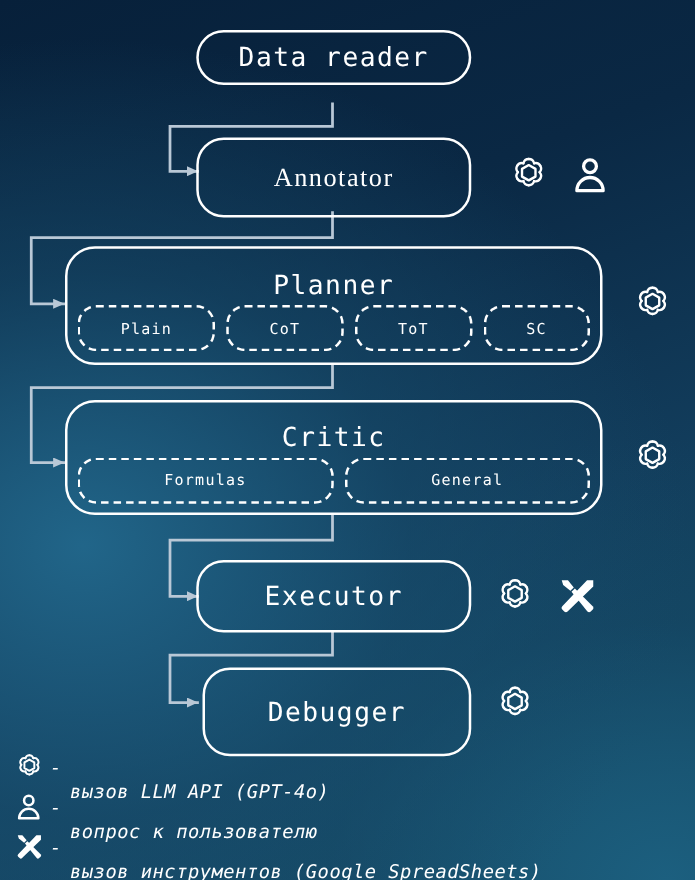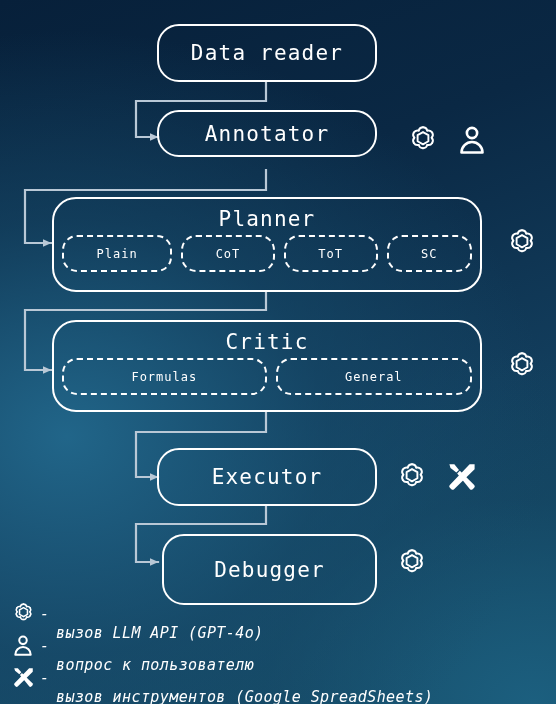--- a/index.html
+++ b/index.html
@@ -54,21 +54,21 @@
     letter-spacing: 1.2px;
     font-weight: 500;
     color: #ffffff;
     white-space: nowrap;
   }
 
   
   .node.group {
     border-radius: 24px;
     flex-direction: column;
-    justify-content: flex-start;
+    justify-content: center;
     padding-top: 8px;
   }
 
   .group-title {
     font-size: 21px;
     letter-spacing: 1.2px;
     color: #ffffff;
     margin-bottom: 4px;
     white-space: nowrap;
   }
@@ -165,25 +165,25 @@
       <path d="M266,170 L266,190 L25,190 L25,243 L51,243"></path>
 
       <path d="M266,292 L266,310 L25,310 L25,370 L51,370"></path>
 
       <path d="M266,412 L266,432 L136,432 L136,477 L158,477"></path>
 
       <path d="M266,506 L266,524 L136,524 L136,562 L158,562"></path>
     </g>
   </svg>
 
-  <div class="node" style="left:157px; top:24px; width:220px; height:58px;">
+  <div class="node" style="left:157px; top:24px; width:220px; height:44px;">
     <span class="node-label">Data reader</span>
   </div>
 
-  <div class="node" style="left:157px; top:110px; width:220px; height:47px;">
+  <div class="node" style="left:157px; top:110px; width:220px; height:64px;font-family:Liberation Serif, serif;">
     <span class="node-label">Annotator</span>
   </div>
 
   <div class="side-icon" style="left:405px; top:122px; width:36px; height:36px;">
     <svg width="34" height="34" viewBox="0 0 24 24" fill="none" stroke="currentColor" stroke-width="1.35" stroke-linejoin="round" stroke-linecap="round">
       <path d="M12.0 3.0 a3.1 3.1 0 0 0 -3.02 2.38"></path>
       <path d="M8.98 5.38 a3.1 3.1 0 0 0 -3.46 1.34"></path>
       <path d="M5.52 6.72 a3.1 3.1 0 0 0 .35 3.69"></path>
       <path d="M5.87 10.41 a3.1 3.1 0 0 0 -.35 3.69"></path>
       <path d="M5.52 14.10 a3.1 3.1 0 0 0 3.46 1.34"></path>

